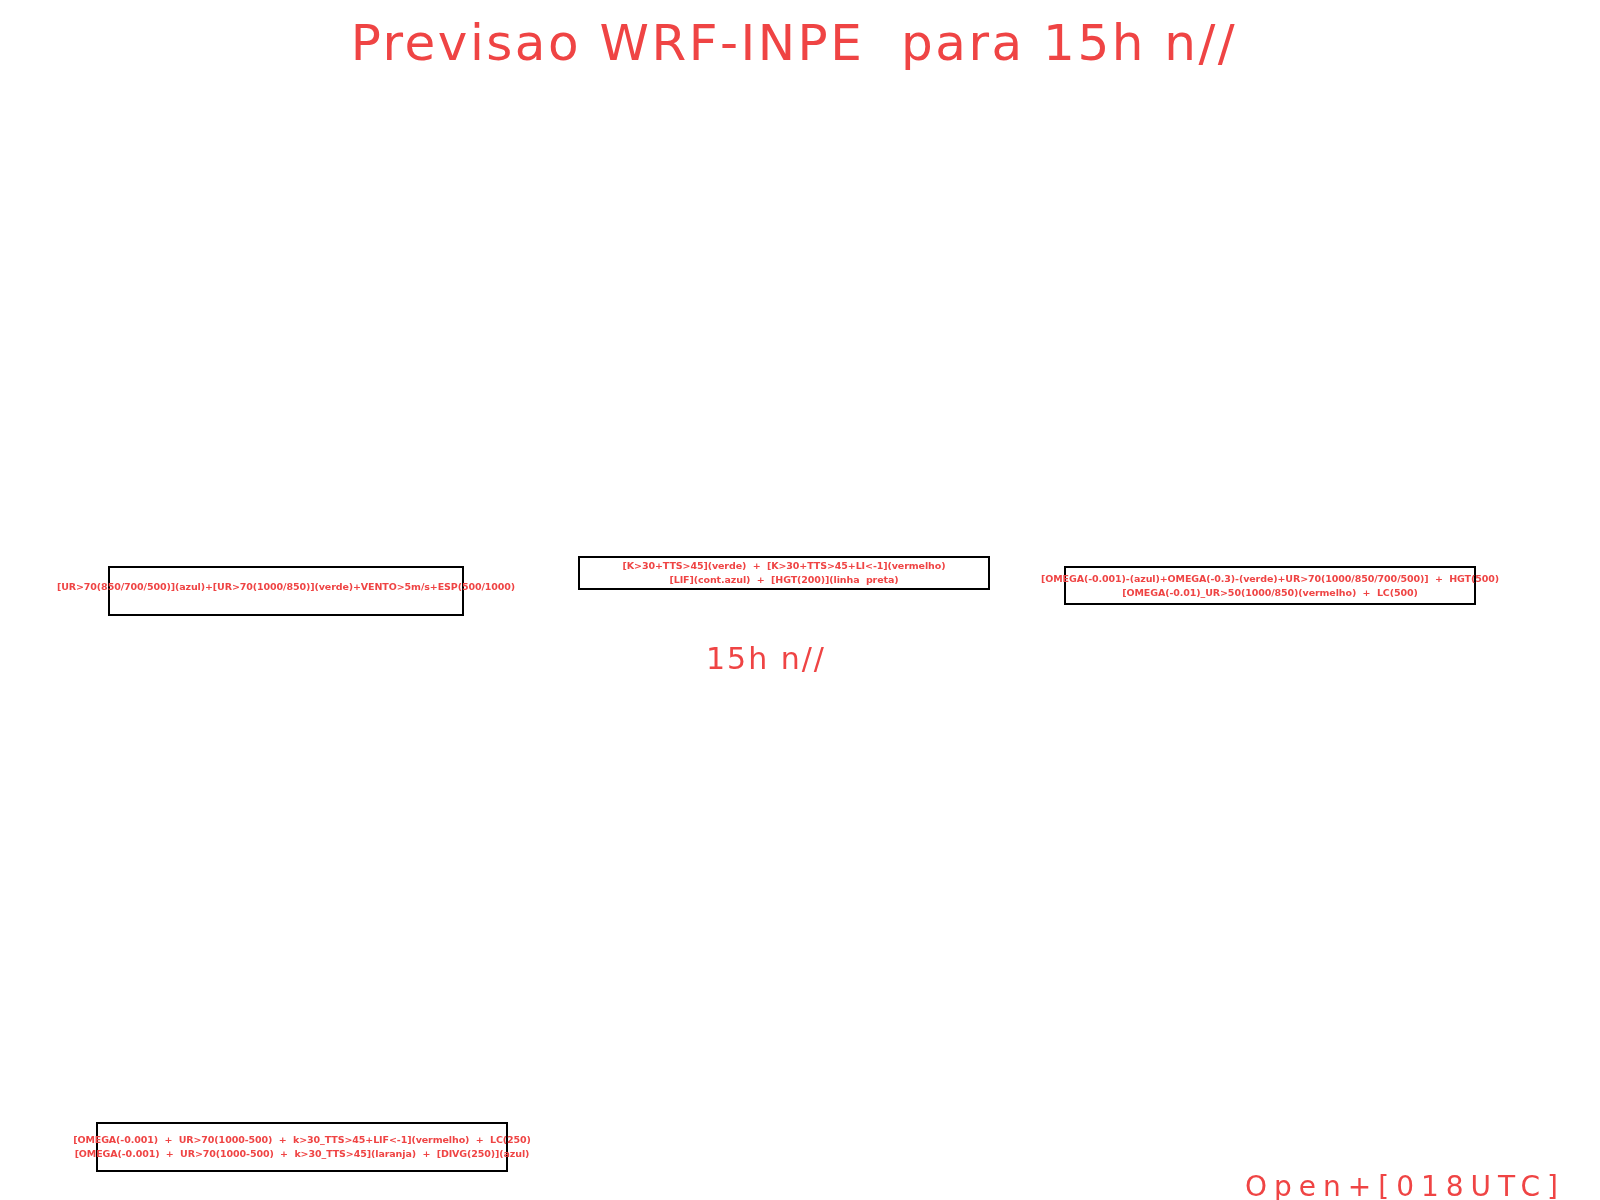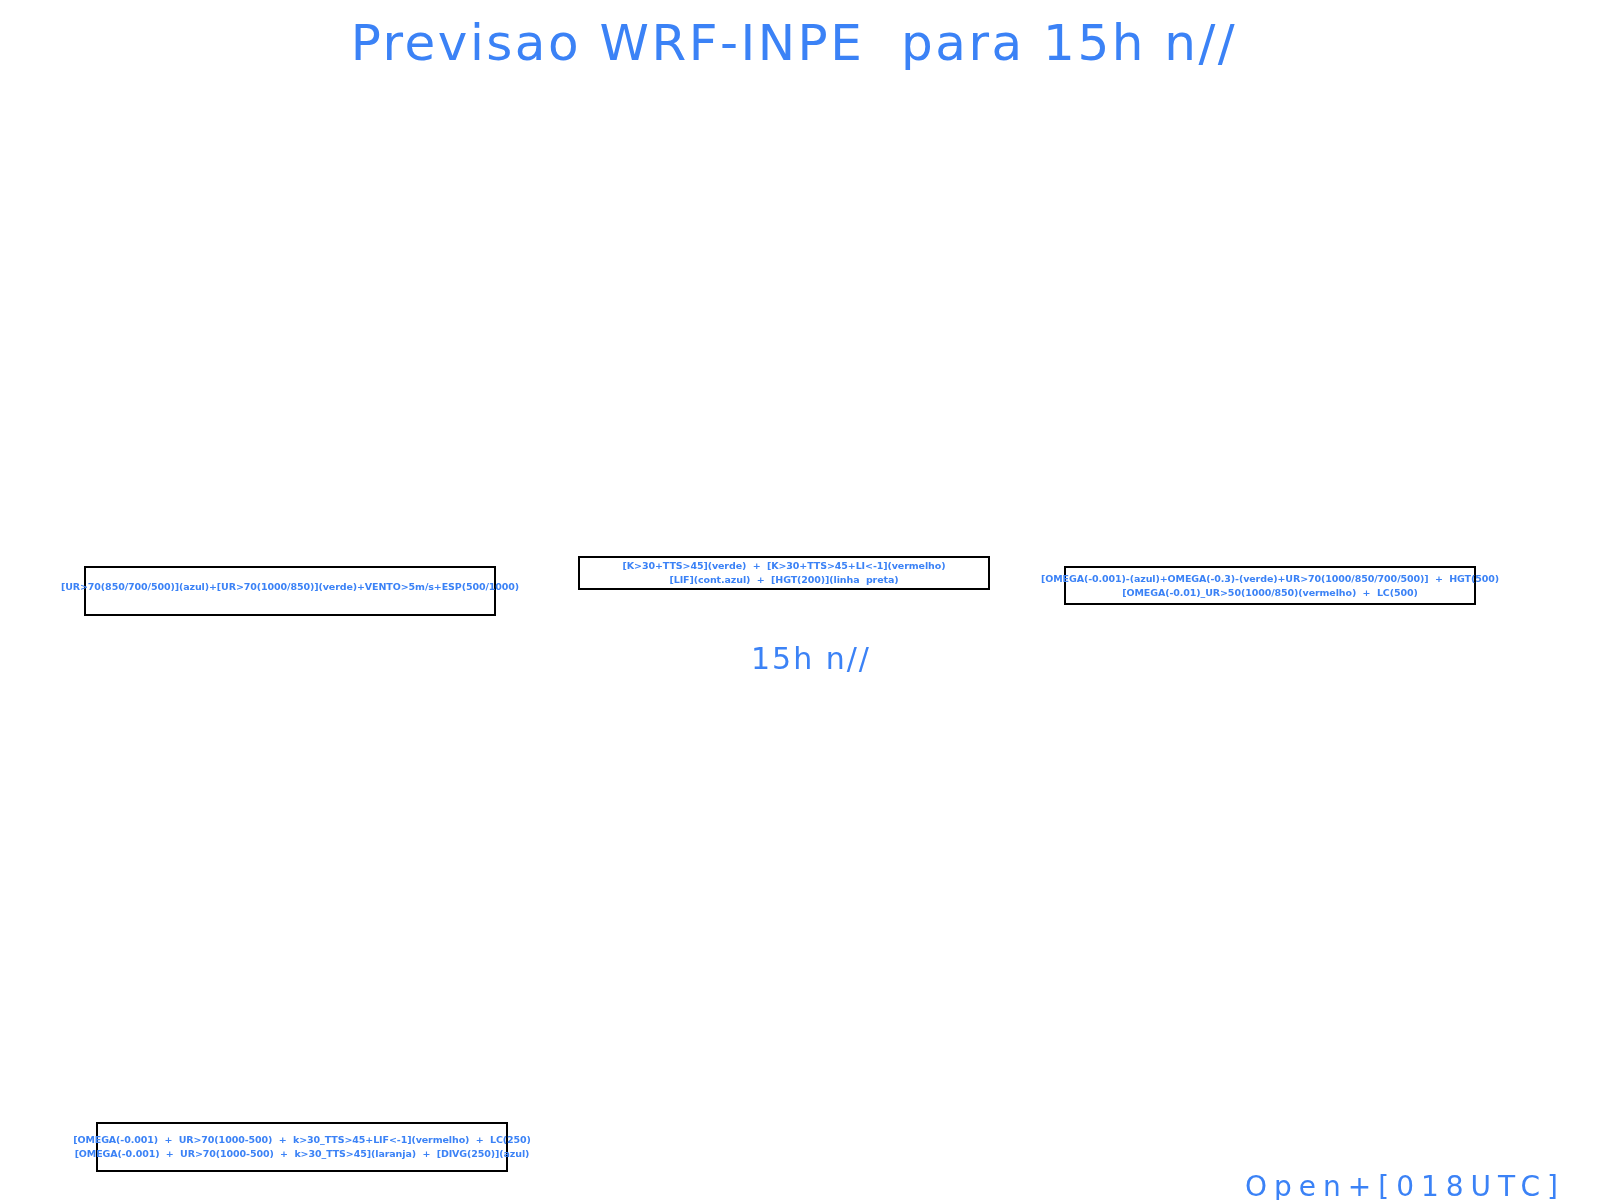--- a/index.html
+++ b/index.html
@@ -1,21 +1,21 @@
 <!DOCTYPE html>
 <html><head>
 <meta charset="utf-8">
 <style>
   html, body { margin: 0; padding: 0; background: #ffffff; }
   .page {
     position: relative;
     width: 1600px;
     height: 1200px;
     background: #ffffff;
-    color: #3b82f6;
+    color: #ef4444;
     font-family: "DejaVu Sans", "Liberation Sans", sans-serif;
     overflow: hidden;
   }
   .page-title {
     position: absolute;
     top: 14px;
     left: 0;
     width: 100%;
     text-align: center;
     font-size: 50px;
@@ -35,30 +35,30 @@
     align-items: center;
   }
   .legend-line {
     font-weight: bold;
     font-size: 9.5px;
     line-height: 14px;
     letter-spacing: -0.1px;
     white-space: pre;
     text-align: center;
   }
-  .box-tl { left:  84px; top:  566px; width: 412px; height: 50px; padding-bottom: 8px; }
+  .box-tl { left:  108px; top:  566px; width: 356px; height: 50px; padding-bottom: 8px; }
   .box-tc { left: 578px; top:  556px; width: 412px; height: 34px; }
   .box-tr { left: 1064px; top: 566px; width: 412px; height: 39px; justify-content: center; }
   .box-bl { left:  96px; top: 1122px; width: 412px; height: 50px; }
   .box-bc { left: 566px; top: 1117px; width: 432px; height: 50px; }
   .box-br { left: 1064px; top: 1117px; width: 412px; height: 50px; }
   .center-label {
     position: absolute;
     top: 641px;
-    left: 701px;
+    left: 656px;
     width: 220px;
     text-align: center;
     font-size: 30px;
     font-weight: 400;
     letter-spacing: 2px;
     white-space: pre;
   }
   .footer-label {
     position: absolute;
     top: 1170px;

